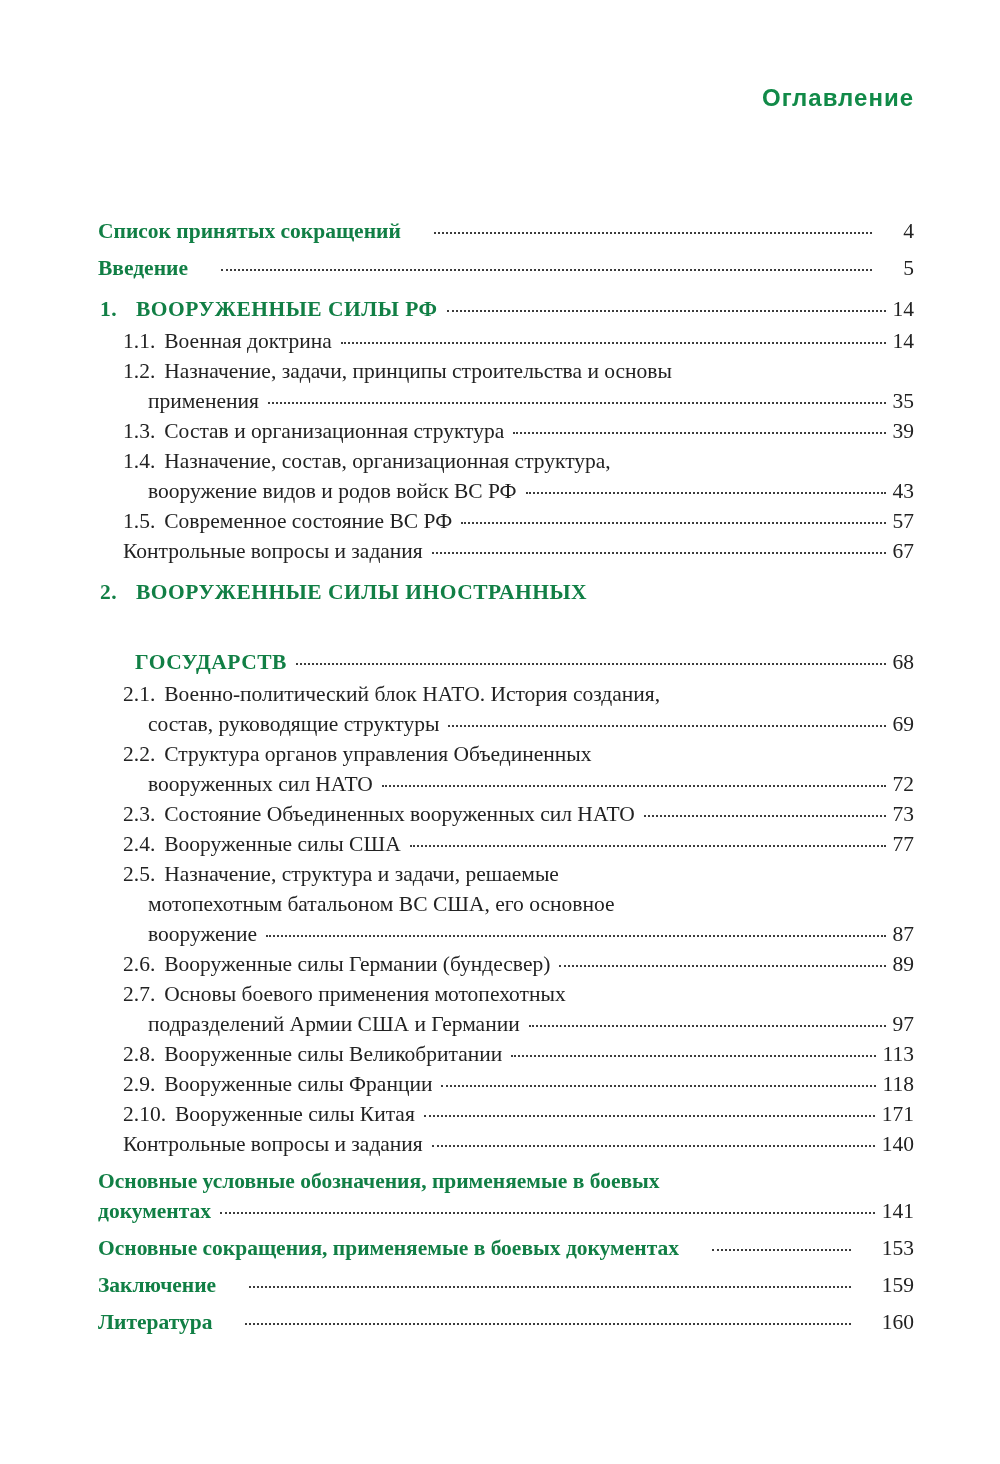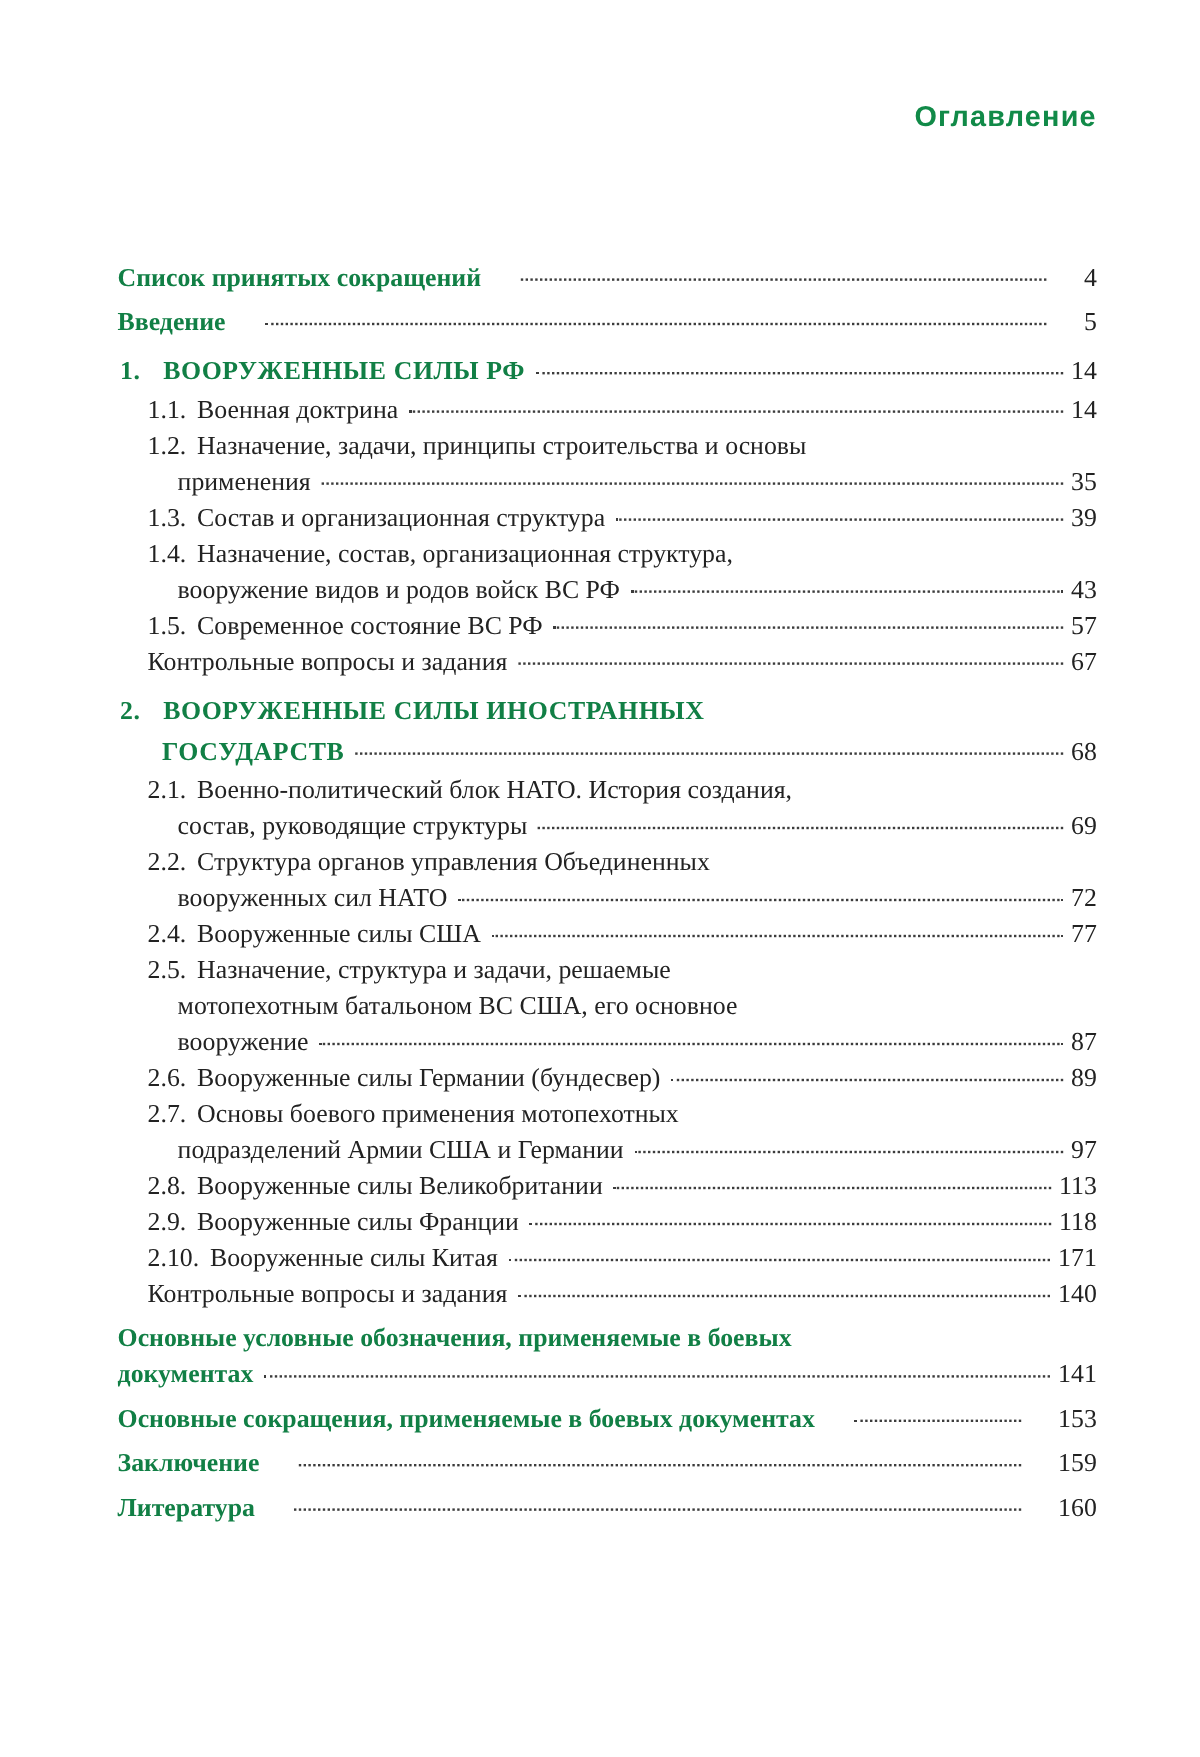--- a/index.html
+++ b/index.html
@@ -40,21 +40,21 @@
   }
   
   .row.top    { margin-left: 0; }
   .row.chapter{ margin-left: 2px; }
   .row.chapter.cont { margin-left: 37px; }
   .row.sub    { margin-left: 25px; }
   .row.sub.cont { margin-left: 50px; }
   .row.top.cont { margin-left: 0; }
   
   .row.top:not(.cont)     { margin-top: 7px; gap: 24px; }
-  .row.chapter            { line-height: 34px; }
+  .row.chapter            { line-height: 34px; margin-top: 36px; }
   .row.chapter:not(.cont) { margin-top: 9px; }
   
   .green { color: #117f45; font-weight: bold; }
   .row.chapter .txt, .row.chapter .num { letter-spacing: 0.5px; }
   .num { white-space: pre; }
   .row.sub .num { margin-right: 9px; }
   .chnum {
     display: inline-block;
     width: 36px;
   }
@@ -172,20 +172,26 @@
     <div class="row sub">
       <span class="num">2.2.</span>
       <span class="txt">Структура органов управления Объединенных</span>
     </div>
     <div class="row sub cont">
       <span class="txt">вооруженных сил НАТО</span>
       <span class="leader"></span>
       <span class="page-num">72</span>
     </div>
 
+    <div class="row sub">
+      <span class="num">2.3.</span>
+      <span class="txt">Состояние Объединенных вооруженных сил НАТО</span>
+      <span class="leader"></span>
+      <span class="page-num">73</span>
+    </div>
 
     <div class="row sub">
       <span class="num">2.4.</span>
       <span class="txt">Вооруженные силы США</span>
       <span class="leader"></span>
       <span class="page-num">77</span>
     </div>
 
     <div class="row sub">
       <span class="num">2.5.</span>

